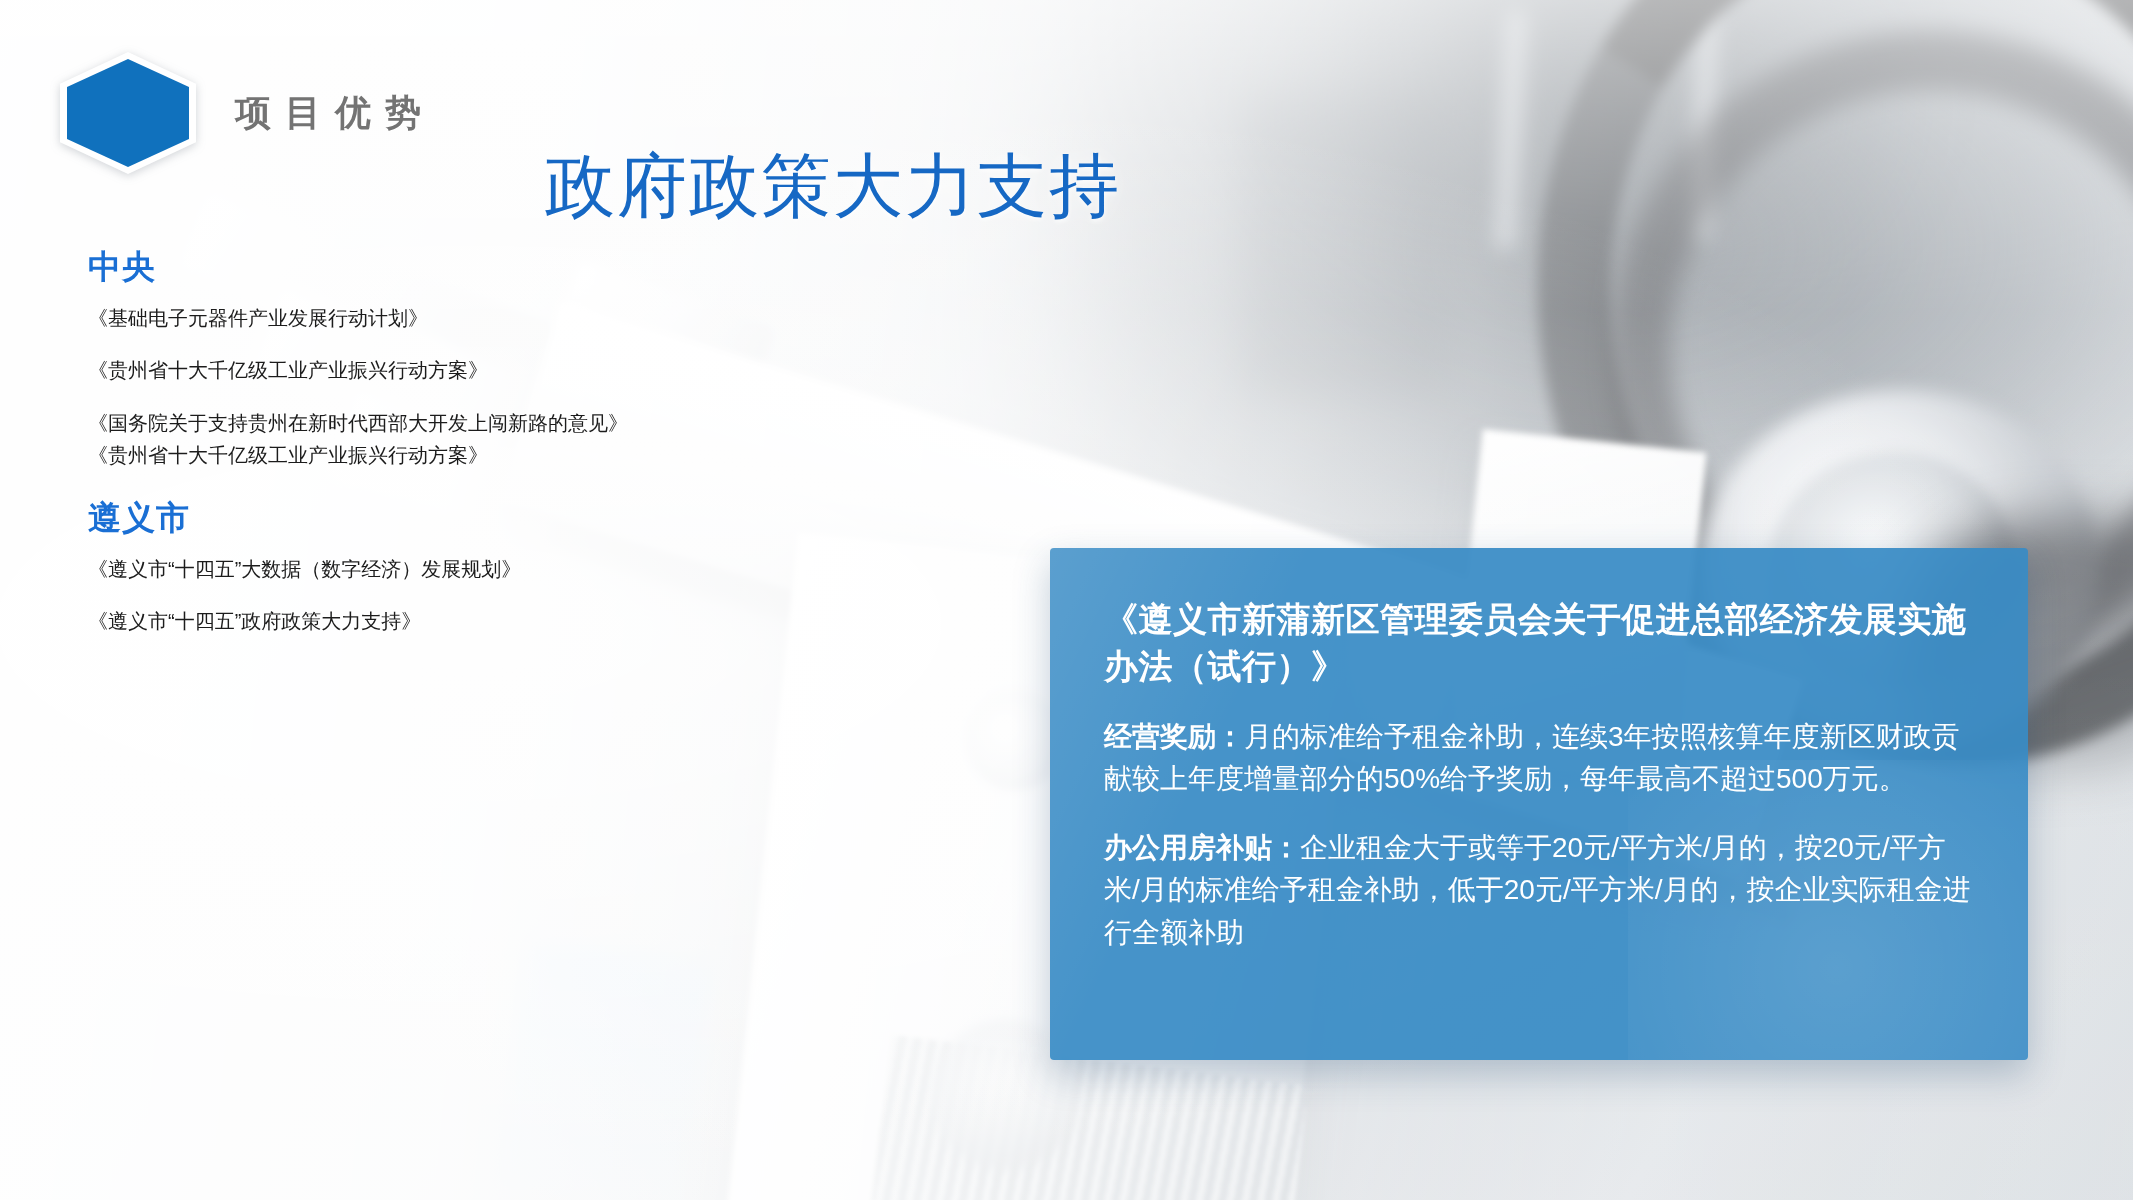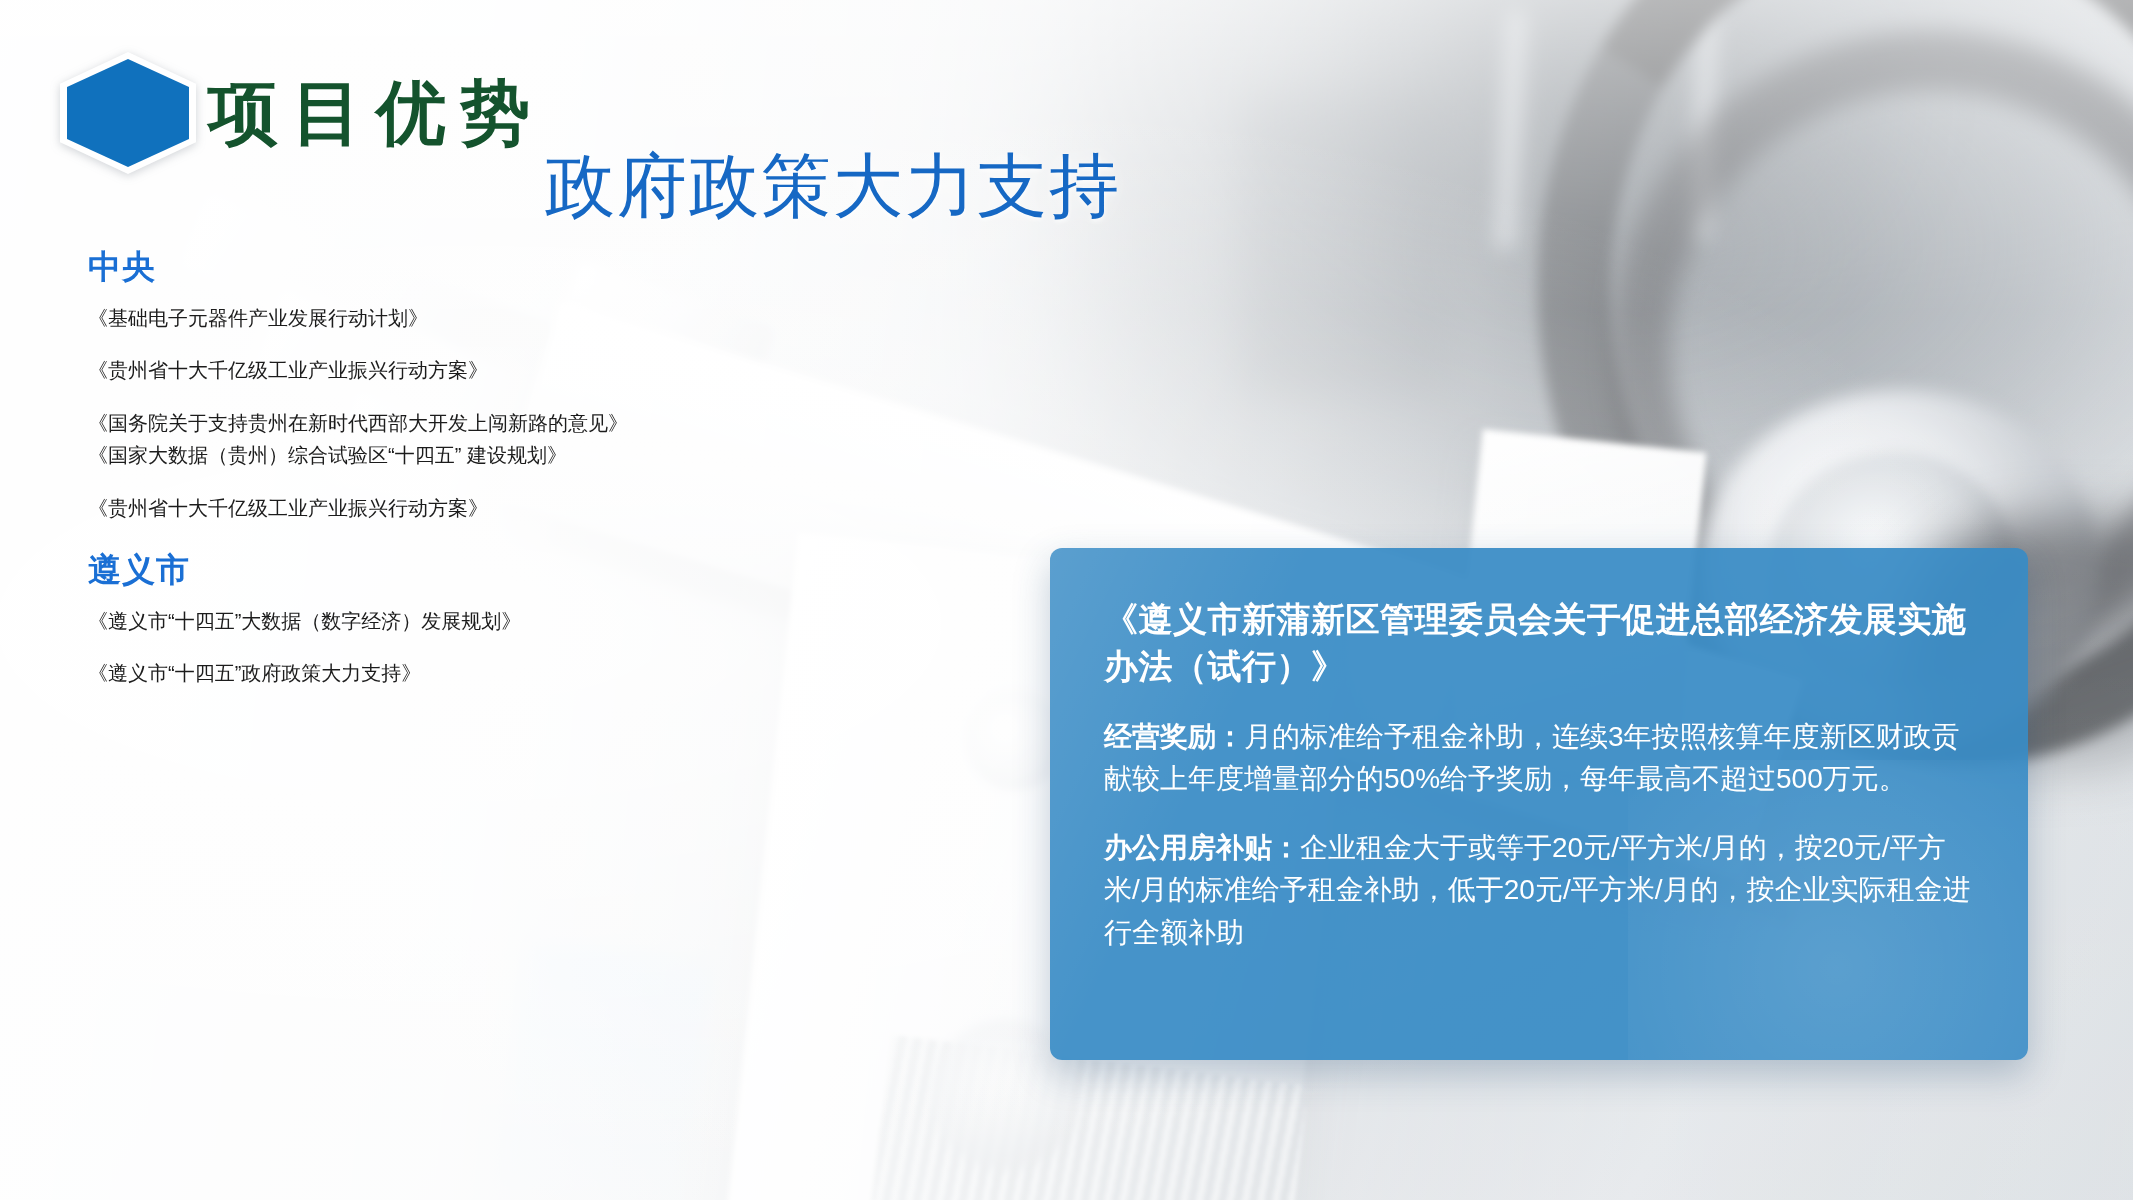--- a/index.html
+++ b/index.html
@@ -195,24 +195,24 @@
     position:relative;width:136px;height:122px;flex:0 0 auto;
     filter:drop-shadow(0 2px 5px rgba(90,100,115,.28));
   }
   .hexagon .hex-outer,.hexagon .hex-inner{
     position:absolute;inset:0;
     clip-path:polygon(50% 0%,100% 26%,100% 74%,50% 100%,0% 74%,0% 26%);
   }
   .hexagon .hex-outer{background:#ffffff;}
   .hexagon .hex-inner{inset:7px;background:#1071bd;}
   .badge-title{
-    margin-left:12px;
-    font-size:70px;
+    margin-left:39px;
+    font-size:36px;
     font-weight:700;
-    color:#14532d;
+    color:#737373;
     letter-spacing:14px;
     line-height:1;
     white-space:nowrap;
     text-shadow:0 1px 2px rgba(255,255,255,.9);
   }
 
   
   .main-title{
     position:absolute;left:545px;top:140px;
     font-size:70px;font-weight:400;color:#1668c4;
@@ -233,21 +233,21 @@
     font-size:20px;color:#1c1c1c;line-height:1.42;
     margin:0 0 24px 0;white-space:nowrap;
     text-shadow:0 1px 2px rgba(255,255,255,.9);
   }
   .policy-group .policy-item:last-child{margin-bottom:0;}
 
   
   .blue-card{
     position:absolute;left:1050px;top:548px;width:978px;height:512px;
     background:rgba(56,139,197,.93);
-    border-radius:12px;
+    border-radius:4px;
     box-shadow:0 14px 36px rgba(40,80,120,.28);
     box-sizing:border-box;
     padding:48px 48px 0 54px;
     overflow:hidden;
     color:#ffffff;
   }
   .blue-card::before{
     content:"";position:absolute;left:-180px;top:-60px;width:360px;height:760px;
     background:linear-gradient(100deg,rgba(255,255,255,.16),rgba(255,255,255,0) 70%);
     transform:rotate(16deg);pointer-events:none;
@@ -320,21 +320,20 @@
     <div class="policy-col">
 
       <div class="policy-group">
         <div class="group-head">中央</div>
         <p class="policy-item">《基础电子元器件产业发展行动计划》</p>
         <p class="policy-item">《贵州省十大千亿级工业产业振兴行动方案》</p>
         <p class="policy-item">《国务院关于支持贵州在新时代西部大开发上闯新路的意见》</p>
       </div>
 
       <div class="policy-group">
-        <p class="policy-item">《国家大数据（贵州）综合试验区“十四五” 建设规划》</p>
         <p class="policy-item">《贵州省十大千亿级工业产业振兴行动方案》</p>
       </div>
 
       <div class="policy-group">
         <div class="group-head">遵义市</div>
         <p class="policy-item">《遵义市“十四五”大数据（数字经济）发展规划》</p>
         <p class="policy-item">《遵义市“十四五”政府政策大力支持》</p>
       </div>
 
     </div>

